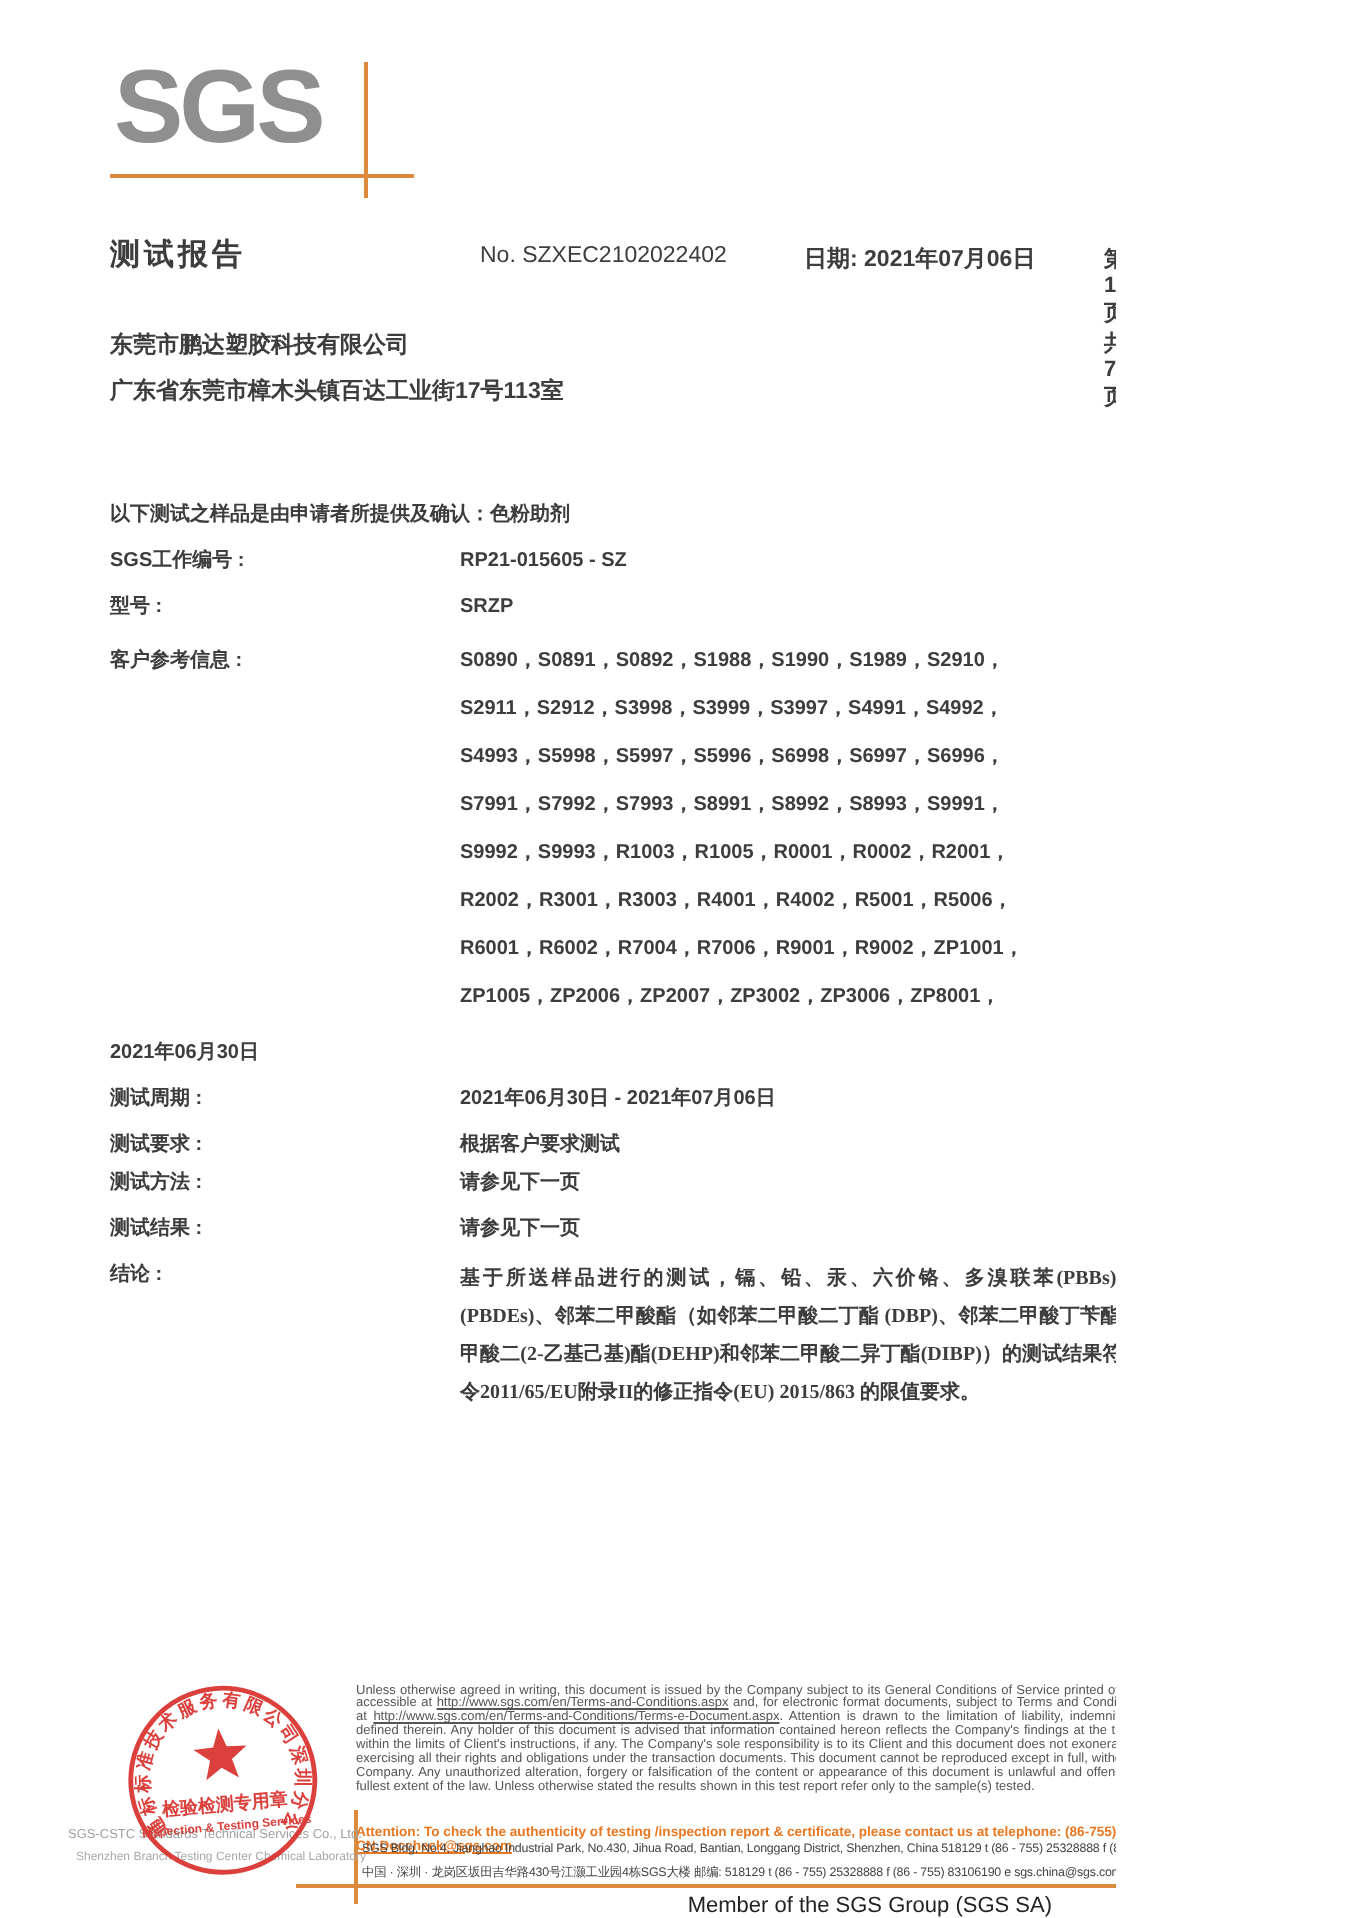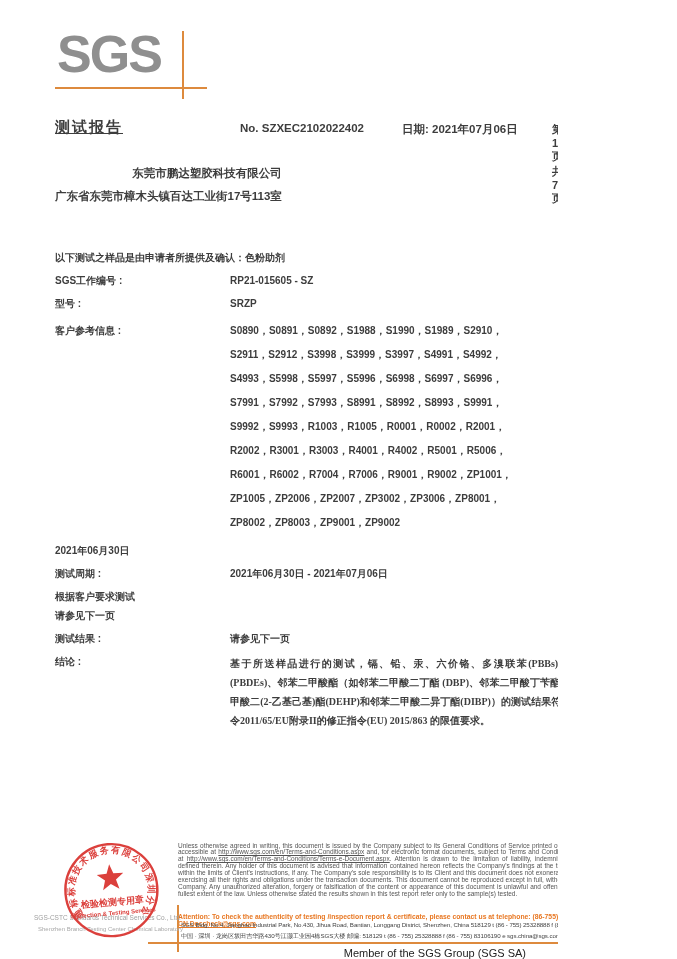--- a/index.html
+++ b/index.html
@@ -5,26 +5,26 @@
   html,body{margin:0;padding:0;background:#ffffff;}
   .page{position:relative;width:558px;height:959px;background:#fff;overflow:hidden;
         font-family:"Liberation Sans","DejaVu Sans",sans-serif;color:#3d3d3d;}
 
   
   .logo{position:absolute;left:57px;top:24px;font-size:52px;font-weight:700;
         color:#8f8f8f;letter-spacing:-2px;line-height:60px;}
   .logo-hline{position:absolute;left:55px;top:87px;width:152px;height:2px;background:#dd8a3d;}
   .logo-vline{position:absolute;left:182px;top:31px;width:2px;height:68px;background:#dd8a3d;}
 
-  .doc-title{position:absolute;left:55px;top:118px;font-size:15px;font-weight:700;letter-spacing:2px;text-decoration:underline;}
-  .report-no{position:absolute;left:240px;top:122px;font-size:11.5px;font-weight:700;}
+  .doc-title{position:absolute;left:55px;top:118px;font-size:15px;font-weight:700;letter-spacing:2px;}
+  .report-no{position:absolute;left:240px;top:122px;font-size:11.5px;font-weight:400;}
   .report-date{position:absolute;left:402px;top:122px;font-size:11.5px;font-weight:700;}
   .report-page{position:absolute;left:552px;top:122px;font-size:11px;font-weight:700;}
 
-  .applicant{position:absolute;left:55px;top:162px;font-size:11.5px;font-weight:700;line-height:23px;text-align:right;}
+  .applicant{position:absolute;left:55px;top:162px;font-size:11.5px;font-weight:700;line-height:23px;}
 
   
   .main{position:absolute;left:55px;top:250px;width:572px;font-size:10px;font-weight:700;}
   .intro{margin-bottom:8px;line-height:15px;}
   .frow{display:flex;margin-bottom:8px;}
   .flabel{width:175px;flex:0 0 175px;line-height:15px;}
   .fvalue{flex:1;line-height:15px;}
   .ref-line{line-height:24px;}
   .conclusion{line-height:19px;text-align:justify;font-family:Liberation Serif, serif;}
 
@@ -84,38 +84,39 @@
       <div class="flabel ref-line">客户参考信息 :</div>
       <div class="fvalue">
         <div class="ref-line">S0890，S0891，S0892，S1988，S1990，S1989，S2910，</div>
         <div class="ref-line">S2911，S2912，S3998，S3999，S3997，S4991，S4992，</div>
         <div class="ref-line">S4993，S5998，S5997，S5996，S6998，S6997，S6996，</div>
         <div class="ref-line">S7991，S7992，S7993，S8991，S8992，S8993，S9991，</div>
         <div class="ref-line">S9992，S9993，R1003，R1005，R0001，R0002，R2001，</div>
         <div class="ref-line">R2002，R3001，R3003，R4001，R4002，R5001，R5006，</div>
         <div class="ref-line">R6001，R6002，R7004，R7006，R9001，R9002，ZP1001，</div>
         <div class="ref-line">ZP1005，ZP2006，ZP2007，ZP3002，ZP3006，ZP8001，</div>
-        <div class="ref-line">ZP8002，ZP8003，ZP9001，ZP9002</div>
       </div>
     </div>
 
     <div class="frow">
       <div class="fvalue">2021年06月30日</div>
     </div>
 
     <div class="frow">
       <div class="flabel">测试周期 :</div>
       <div class="fvalue">2021年06月30日 - 2021年07月06日</div>
     </div>
 
     <div class="frow" style="margin-bottom:4px;">
+      <div class="flabel">测试要求 :</div>
       <div class="fvalue">根据客户要求测试</div>
     </div>
 
     <div class="frow">
+      <div class="flabel">测试方法 :</div>
       <div class="fvalue">请参见下一页</div>
     </div>
 
     <div class="frow">
       <div class="flabel">测试结果 :</div>
       <div class="fvalue">请参见下一页</div>
     </div>
 
     <div class="frow" style="margin-top:6px;">
       <div class="flabel">结论 :</div>

